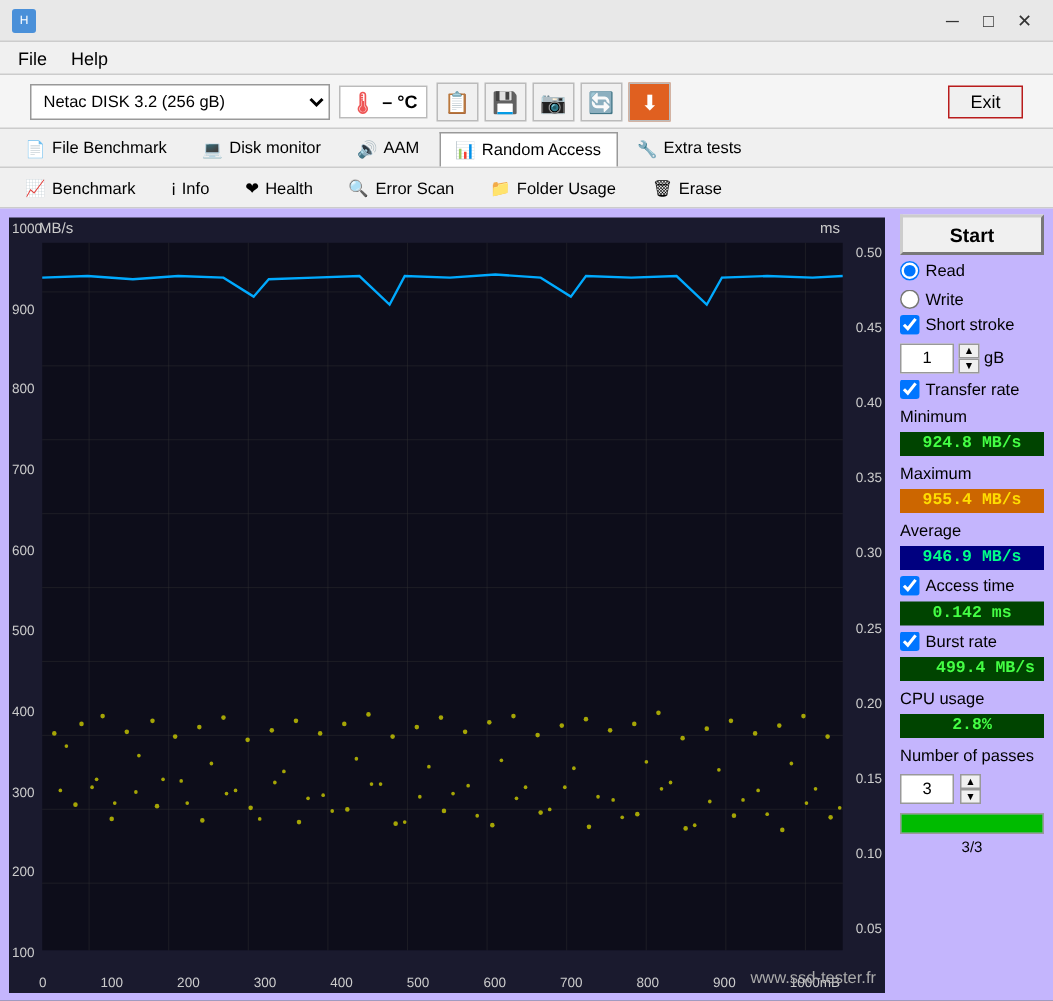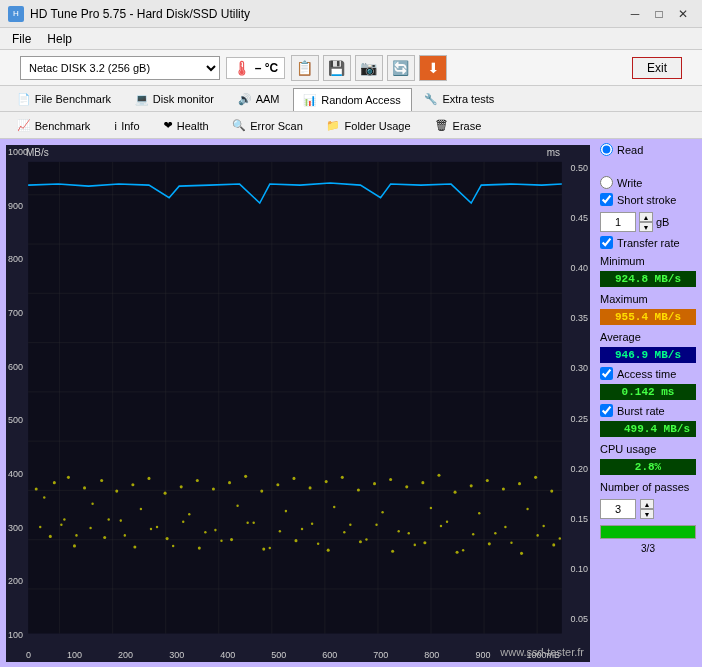--- a/index.html
+++ b/index.html
@@ -136,21 +136,21 @@
       width: 100%;
       padding: 4px;
       background: #f0f0f0;
       border: 2px outset #ccc;
       cursor: pointer;
       font-size: 13px;
       font-weight: bold;
       text-align: center;
     }
 
-    .radio-group { display: flex; flex-direction: column; gap: 20px; }
+    .radio-group { display: flex; flex-direction: column; gap: 6px; }
     .radio-row { display: flex; align-items: center; gap: 4px; font-size: 11px; }
     .radio-row input[type="radio"] { margin: 0; }
 
     .checkbox-row { display: flex; align-items: center; gap: 4px; font-size: 11px; }
     .checkbox-row input[type="checkbox"] { margin: 0; }
 
     .stroke-row { display: flex; align-items: center; gap: 3px; font-size: 11px; margin-top: 2px; }
     .spin-input { width: 36px; height: 20px; border: 1px solid #999; font-size: 11px; text-align: center; }
     .spin-btns { display: flex; flex-direction: column; }
     .spin-btn { width: 14px; height: 10px; border: 1px solid #999; background: #f0f0f0; cursor: pointer; font-size: 7px; display: flex; align-items: center; justify-content: center; line-height: 1; }
@@ -230,21 +230,20 @@
       color: #ccc;
       font-size: 10px;
     }
   </style>
 </head>
 <body>
 
 <div class="title-bar">
   <div class="title-bar-left">
     <div class="title-bar-icon">H</div>
-    <span>HD Tune Pro 5.75 - Hard Disk/SSD Utility</span>
   </div>
   <div class="title-bar-controls">
     <button class="title-btn">─</button>
     <button class="title-btn">□</button>
     <button class="title-btn close">✕</button>
   </div>
 </div>
 
 <div class="menu-bar">
   <div class="menu-item">File</div>
@@ -484,20 +483,21 @@
       <span>700</span>
       <span>800</span>
       <span>900</span>
       <span>1000mB</span>
     </div>
 
     <div class="watermark">www.ssd-tester.fr</div>
   </div>
 
   <div class="right-panel">
+    <button class="start-btn">Start</button>
 
     <div class="radio-group">
       <label class="radio-row">
         <input type="radio" name="rw" checked="" style="">
         <span>Read</span>
       </label>
       <label class="radio-row">
         <input type="radio" name="rw" style="">
         <span>Write</span>
       </label>

